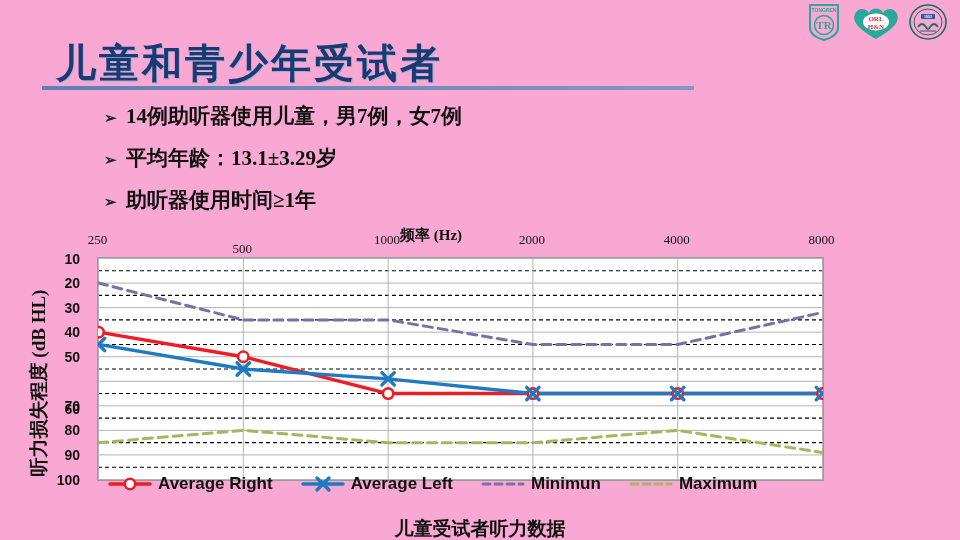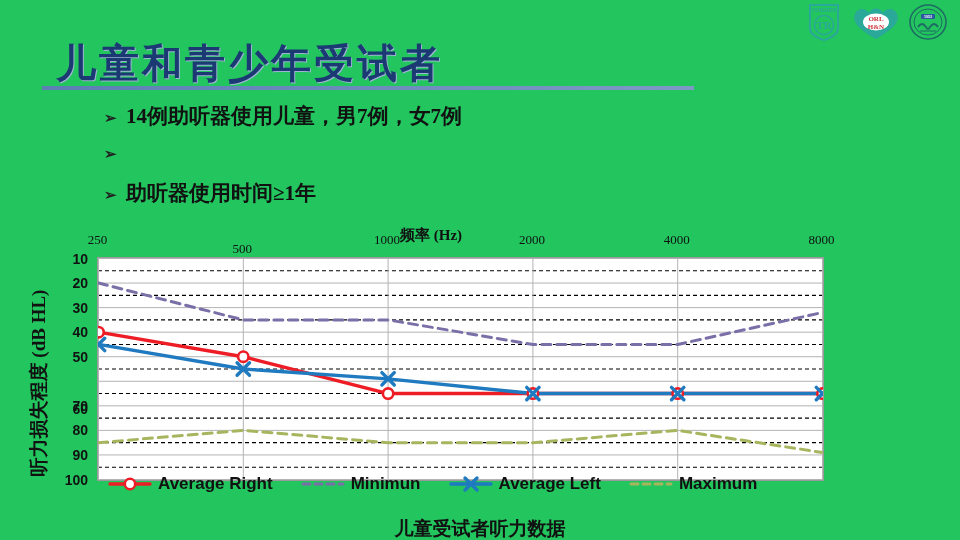--- a/index.html
+++ b/index.html
@@ -7,21 +7,21 @@
   body {
     font-family: "Liberation Serif", serif;
     background: #ffffff;
     position: relative;
     overflow: hidden;
   }
   #slide {
     position: absolute;
     left: 0; top: 0;
     width: 960px; height: 540px;
-    background: #22c55e;
+    background: #f9a8d4;
   }
 
   
   .logo-row {
     position: absolute;
     right: 12px; top: 2px;
     display: flex;
     align-items: center;
     gap: 6px;
   }
@@ -95,21 +95,21 @@
     transform: translateX(-50%);
     top: 8px;
     white-space: nowrap;
   }
   .ytick-label {
     position: absolute;
     font-family: "Liberation Sans", sans-serif;
     font-weight: 700;
     font-size: 14px;
     color: #111;
-    right: 4px;
+    right: 12px;
     transform: translateY(-50%);
     white-space: nowrap;
   }
   #ytick-col {
     position: absolute;
     left: 30px; top: 33px;
     width: 62px; height: 224px;
   }
   #xaxis-title {
     position: absolute;
@@ -197,20 +197,21 @@
   <div id="title">儿童和青少年受试者</div>
   <div id="title-rule"></div>
 
   <div id="bullets">
     <div class="bullet">
       <span class="bullet-marker">➢</span>
       <span class="bullet-text">14例助听器使用儿童，男7例，女7例</span>
     </div>
     <div class="bullet">
       <span class="bullet-marker">➢</span>
+      <span class="bullet-text">平均年龄：13.1±3.29岁</span>
     </div>
     <div class="bullet">
       <span class="bullet-marker">➢</span>
       <span class="bullet-text">助听器使用时间≥1年</span>
     </div>
   </div>
 
   <div id="chart">
 
     <div id="xaxis-title">频率 (Hz)</div>
@@ -286,30 +287,30 @@
     <div id="legend">
         <div class="legend-item">
           <svg class="legend-swatch" width="44" height="18" viewBox="0 0 44 18">
             <line x1="2" y1="9" x2="42" y2="9" stroke="#ee1c25" stroke-width="3.4" stroke-linecap="round"></line>
             <circle cx="22" cy="9" r="5.2" fill="#ffffff" stroke="#ee1c25" stroke-width="2.6"></circle>
           </svg>
           <span>Average Right</span>
         </div>
         <div class="legend-item">
           <svg class="legend-swatch" width="44" height="18" viewBox="0 0 44 18">
-            <line x1="2" y1="9" x2="42" y2="9" stroke="#7b6fa8" stroke-width="3" stroke-linecap="round" stroke-dasharray="7,5"></line>
-          </svg>
-          <span>Minimun</span>
-        </div>
-        <div class="legend-item">
-          <svg class="legend-swatch" width="44" height="18" viewBox="0 0 44 18">
             <line x1="2" y1="9" x2="42" y2="9" stroke="#1f7ac0" stroke-width="3.4" stroke-linecap="round"></line>
             <path d="M16,3 L28,15 M28,3 L16,15" stroke="#1f7ac0" stroke-width="3.4" stroke-linecap="round" fill="none"></path>
           </svg>
           <span>Average Left</span>
+        </div>
+        <div class="legend-item">
+          <svg class="legend-swatch" width="44" height="18" viewBox="0 0 44 18">
+            <line x1="2" y1="9" x2="42" y2="9" stroke="#7b6fa8" stroke-width="3" stroke-linecap="round" stroke-dasharray="7,5"></line>
+          </svg>
+          <span>Minimun</span>
         </div>
         <div class="legend-item">
           <svg class="legend-swatch" width="44" height="18" viewBox="0 0 44 18">
             <line x1="2" y1="9" x2="42" y2="9" stroke="#a8b55e" stroke-width="3" stroke-linecap="round" stroke-dasharray="7,5"></line>
           </svg>
           <span>Maximum</span>
         </div>
       </div>
 
     <div id="chart-caption">儿童受试者听力数据</div>

